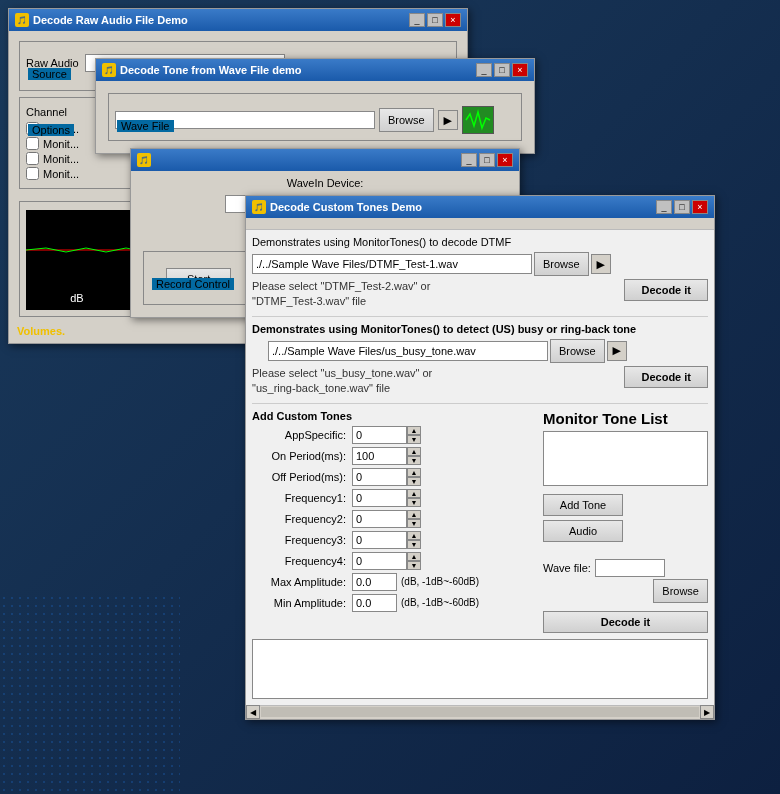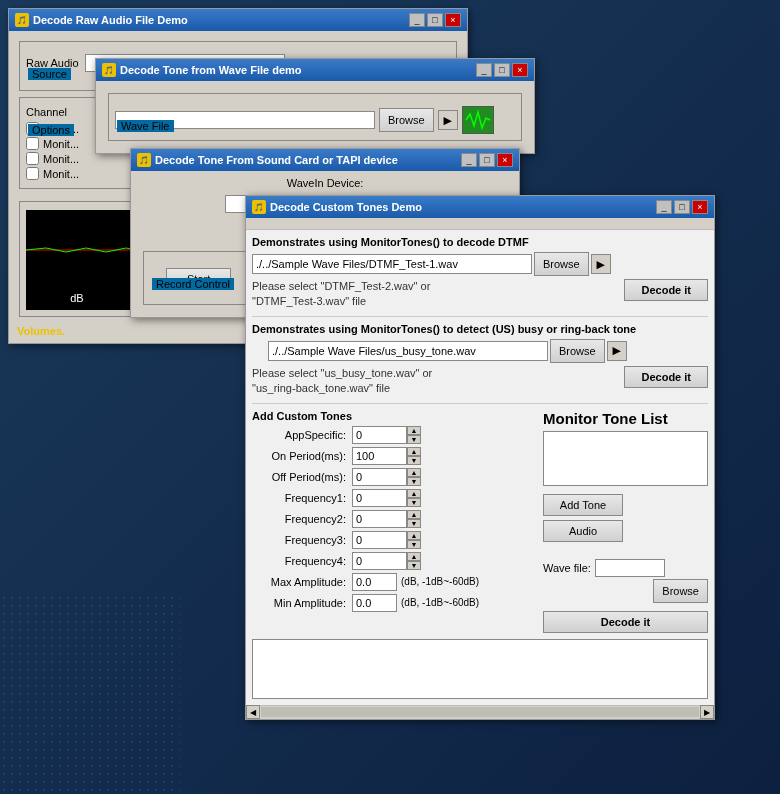--- a/index.html
+++ b/index.html
@@ -209,21 +209,20 @@
         </div>
       </div>
     </div>
   </div>
 </div>
 
 <div class="window win3">
   <div class="title-bar">
     <div class="title-bar-left">
       <div class="title-bar-icon">🎵</div>
-      <span class="title-bar-title">Decode Tone From Sound Card or TAPI device</span>
     </div>
     <div class="title-bar-buttons">
       <div class="tb-btn">_</div>
       <div class="tb-btn">□</div>
       <div class="tb-btn close">×</div>
     </div>
   </div>
   <div style="background:#d4d0c8;padding:6px;">
     <div style="display:flex;align-items:center;gap:6px;margin-bottom:6px;flex-direction:column;">
       <span>WaveIn Device:</span>
@@ -250,21 +249,21 @@
       <div class="tb-btn">□</div>
       <div class="tb-btn close">×</div>
     </div>
   </div>
 
   <div style="height:12px;background:#d4d0c8;border-bottom:1px solid #bbb;"></div>
 
   <div style="padding:6px;background:#f0f0f0;max-height:560px;overflow-y:auto;">
 
     <div style="margin-bottom:6px;">
-      <div style="font-weight:bold;margin-bottom:4px;">Demonstrates using MonitorTones() to decode DTMF</div>
+      <div style="font-weight:normal;margin-bottom:4px;">Demonstrates using MonitorTones() to decode DTMF</div>
       <div style="display:flex;align-items:center;gap:2px;margin-bottom:3px;">
         <input type="text" style="width: 280px; height: 20px;" value="./../Sample Wave Files/DTMF_Test-1.wav">
         <button class="btn browse-btn">Browse</button>
         <div class="play-btn">▶</div>
       </div>
       <div style="display:flex;align-items:flex-start;justify-content:space-between;">
         <div style="font-size:10px;color:#333;line-height:1.4;">
           <div>Please select "DTMF_Test-2.wav" or</div>
           <div>"DTMF_Test-3.wav" file</div>
         </div>

